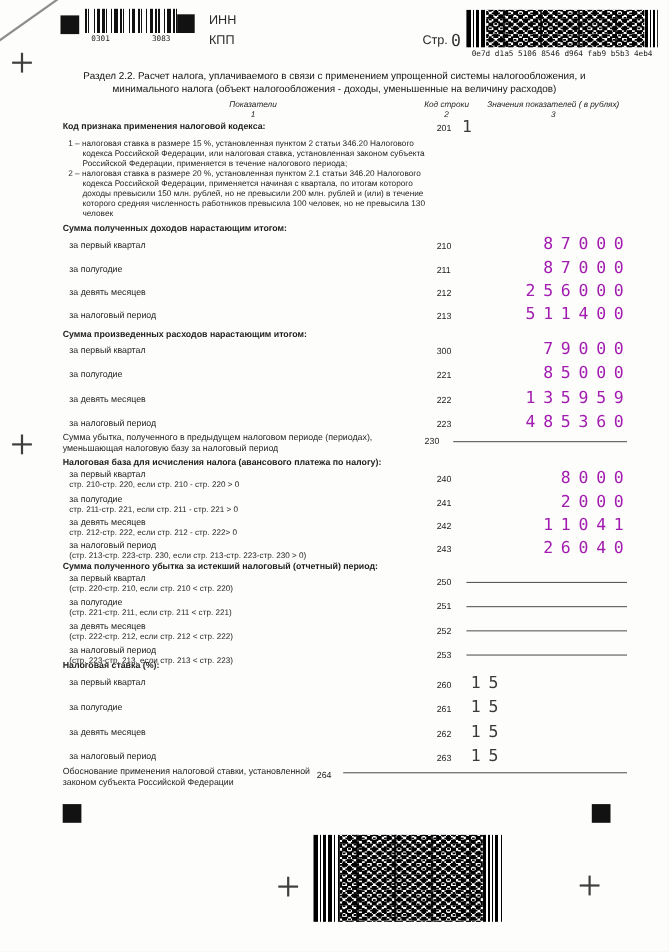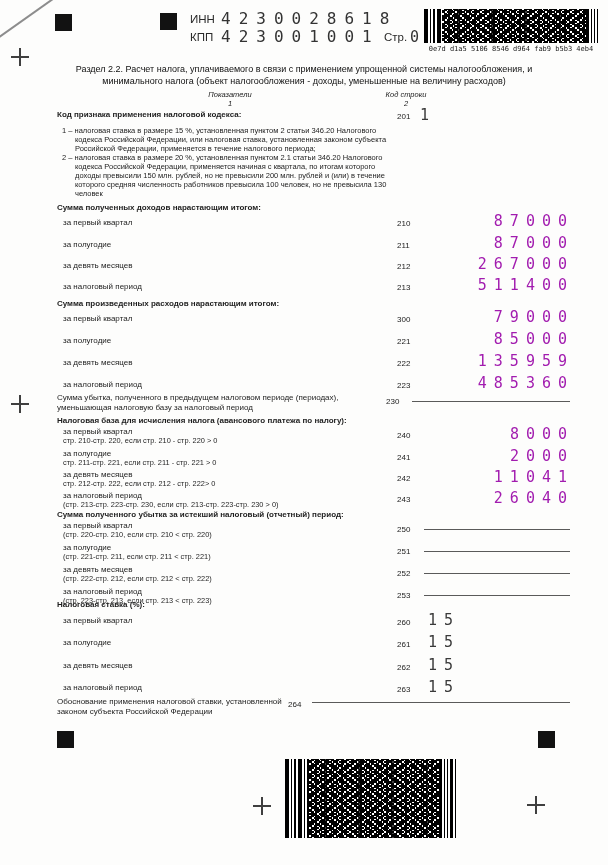--- a/index.html
+++ b/index.html
@@ -56,45 +56,54 @@
   </svg>
 
   <div class="cross" style="left:11px;top:48px"></div>
   <div class="cross" style="left:11px;top:395px"></div>
   <div class="cross" style="left:253px;top:797px"></div>
   <div class="cross" style="left:527px;top:796px"></div>
 
   <div class="sq" style="left:55px;top:14px"></div>
   <div class="sq" style="left:160px;top:13px"></div>
 
+  <div class="bc1d">
+    <div class="bars"></div>
+    <div class="nums">
+      <span>0301</span>
+      <span>3083</span>
+    </div>
+  </div>
 
   <span class="abs idlabel" style="left:190px;top:13px">ИНН</span>
-  <span class="abs idval" style="left:221px;top:9px">4230028618</span>
   <span class="abs idlabel" style="left:190px;top:31px">КПП</span>
-  <span class="abs idval" style="left:221px;top:27px">423001001</span>
   <span class="abs idlabel" style="left:384px;top:31px">Стр.</span>
   <span class="abs idval-sm" style="left:410px;top:28px">003</span>
 
   <div class="pdf417" style="left:424px;top:9px;width:174px;height:34px">
     <div class="start" style="width:18px"></div>
     <div class="mid"></div>
     <div class="stop" style="width:12px"></div>
   </div>
   <div class="bc2d-caption" style="left:424px;top:45px;width:174px">0e7d d1a5 5106 8546 d964 fab9 b5b3 4eb4</div>
 
   <div class="abs title" style="left:40px;top:64px;width:528px">Раздел 2.2. Расчет налога, уплачиваемого в связи с применением упрощенной системы налогообложения, и
 минимального налога (объект налогообложения - доходы, уменьшенные на величину расходов)</div>
 
   <div class="abs colh" style="left:180px;top:91px;width:100px">
     <div>Показатели</div>
     <div>1</div>
   </div>
   <div class="abs colh" style="left:376px;top:91px;width:60px">
     <div>Код строки</div>
     <div>2</div>
+  </div>
+  <div class="abs colh" style="left:428px;top:91px;width:150px">
+    <div>Значения показателей ( в рублях)</div>
+    <div>3</div>
   </div>
 
   <div class="row" style="top:110px">
     <span class="lbl bold abs" style="left:57px">Код признака применения налоговой кодекса:</span>
     <span class="code abs" style="left:397px;top:2px">201</span>
     <span class="val-left abs" style="left:420px;top:-4px">1</span>
   </div>
 
   <div class="abs fn" style="left:62px;top:126px;width:376px">1 – налоговая ставка в размере 15 %, установленная пунктом 2 статьи 346.20 Налогового
 кодекса Российской Федерации, или налоговая ставка, установленная законом субъекта
@@ -114,21 +123,21 @@
     <span class="val abs" style="left:400px;top:-6px;width:174px">87000</span>
   </div>
   <div class="row" style="top:240px">
     <span class="lbl abs" style="left:63px">за полугодие</span>
     <span class="code abs" style="left:397px;top:1px">211</span>
     <span class="val abs" style="left:400px;top:-6px;width:174px">87000</span>
   </div>
   <div class="row" style="top:261px">
     <span class="lbl abs" style="left:63px">за девять месяцев</span>
     <span class="code abs" style="left:397px;top:1px">212</span>
-    <span class="val abs" style="left:400px;top:-6px;width:174px">267000</span>
+    <span class="val abs" style="left:400px;top:-6px;width:174px">256000</span>
   </div>
   <div class="row" style="top:282px">
     <span class="lbl abs" style="left:63px">за налоговый период</span>
     <span class="code abs" style="left:397px;top:1px">213</span>
     <span class="val abs" style="left:400px;top:-6px;width:174px">511400</span>
   </div>
 
   <div class="row" style="top:299px">
     <span class="lbl bold abs" style="left:57px">Сумма произведенных расходов нарастающим итогом:</span>
   </div>

